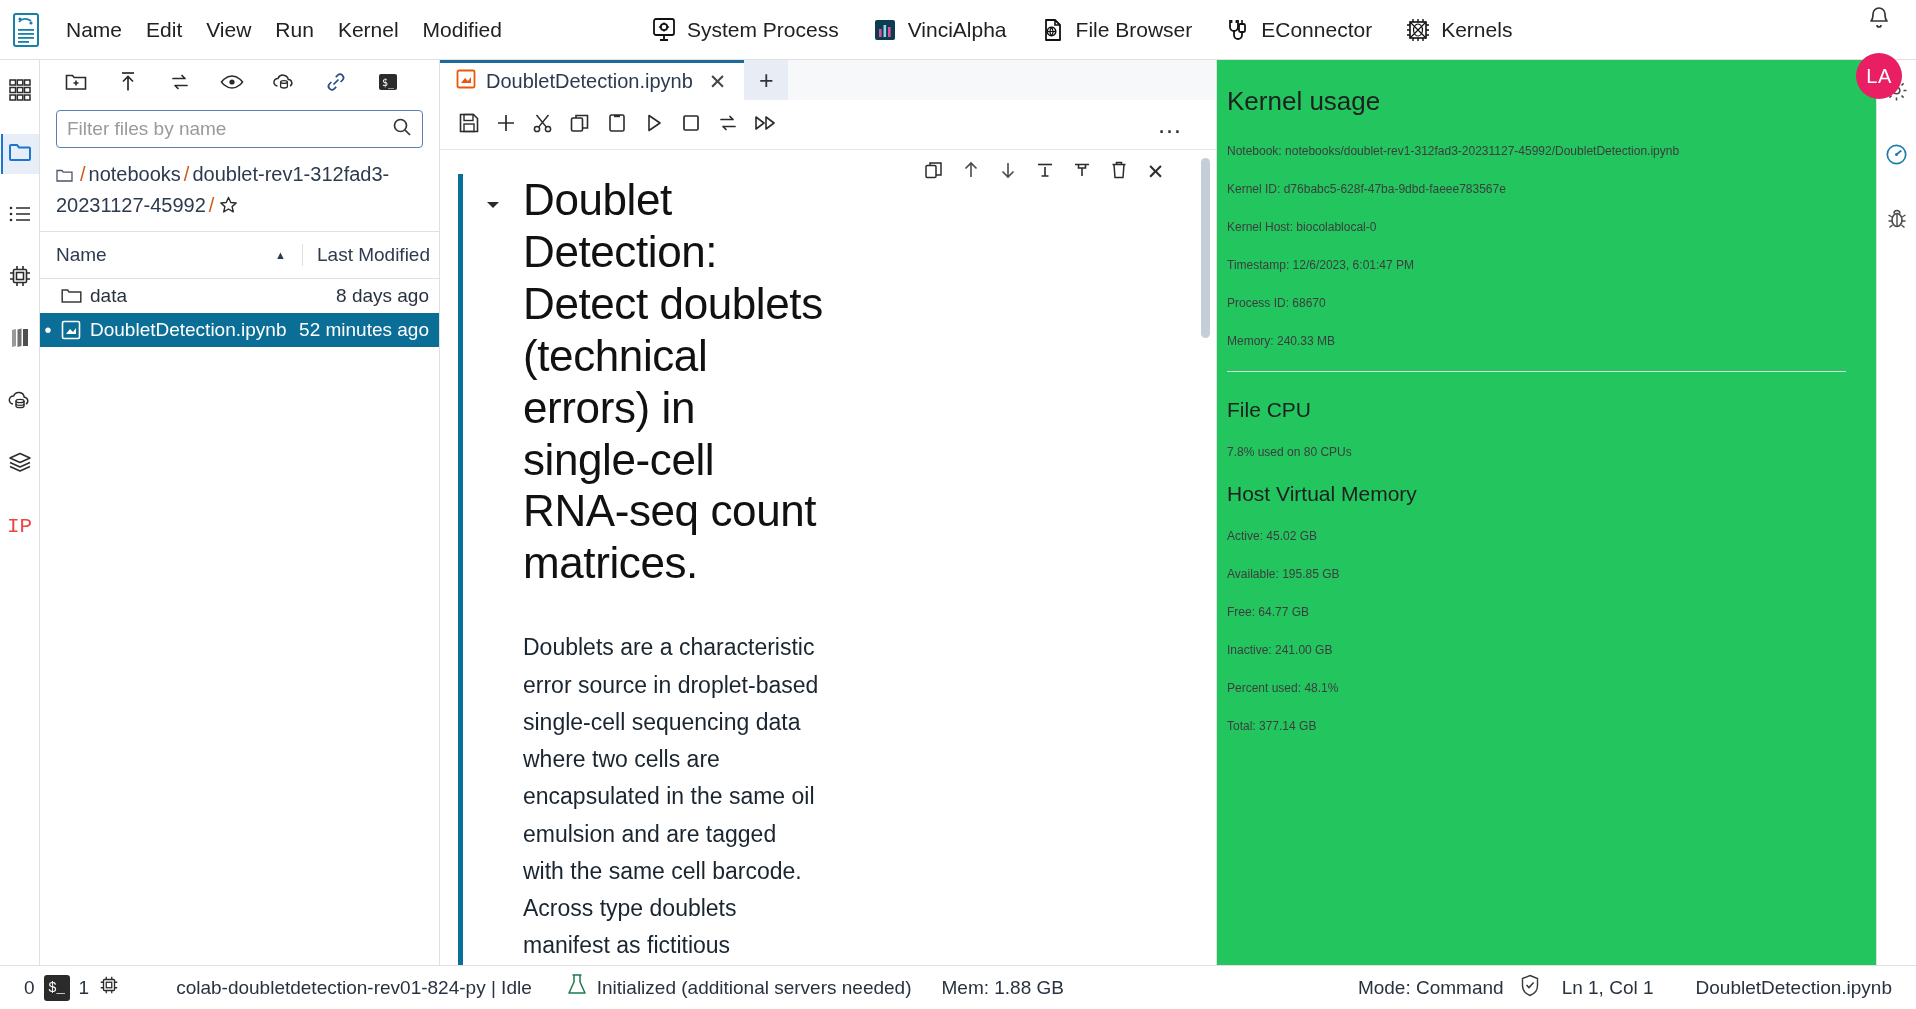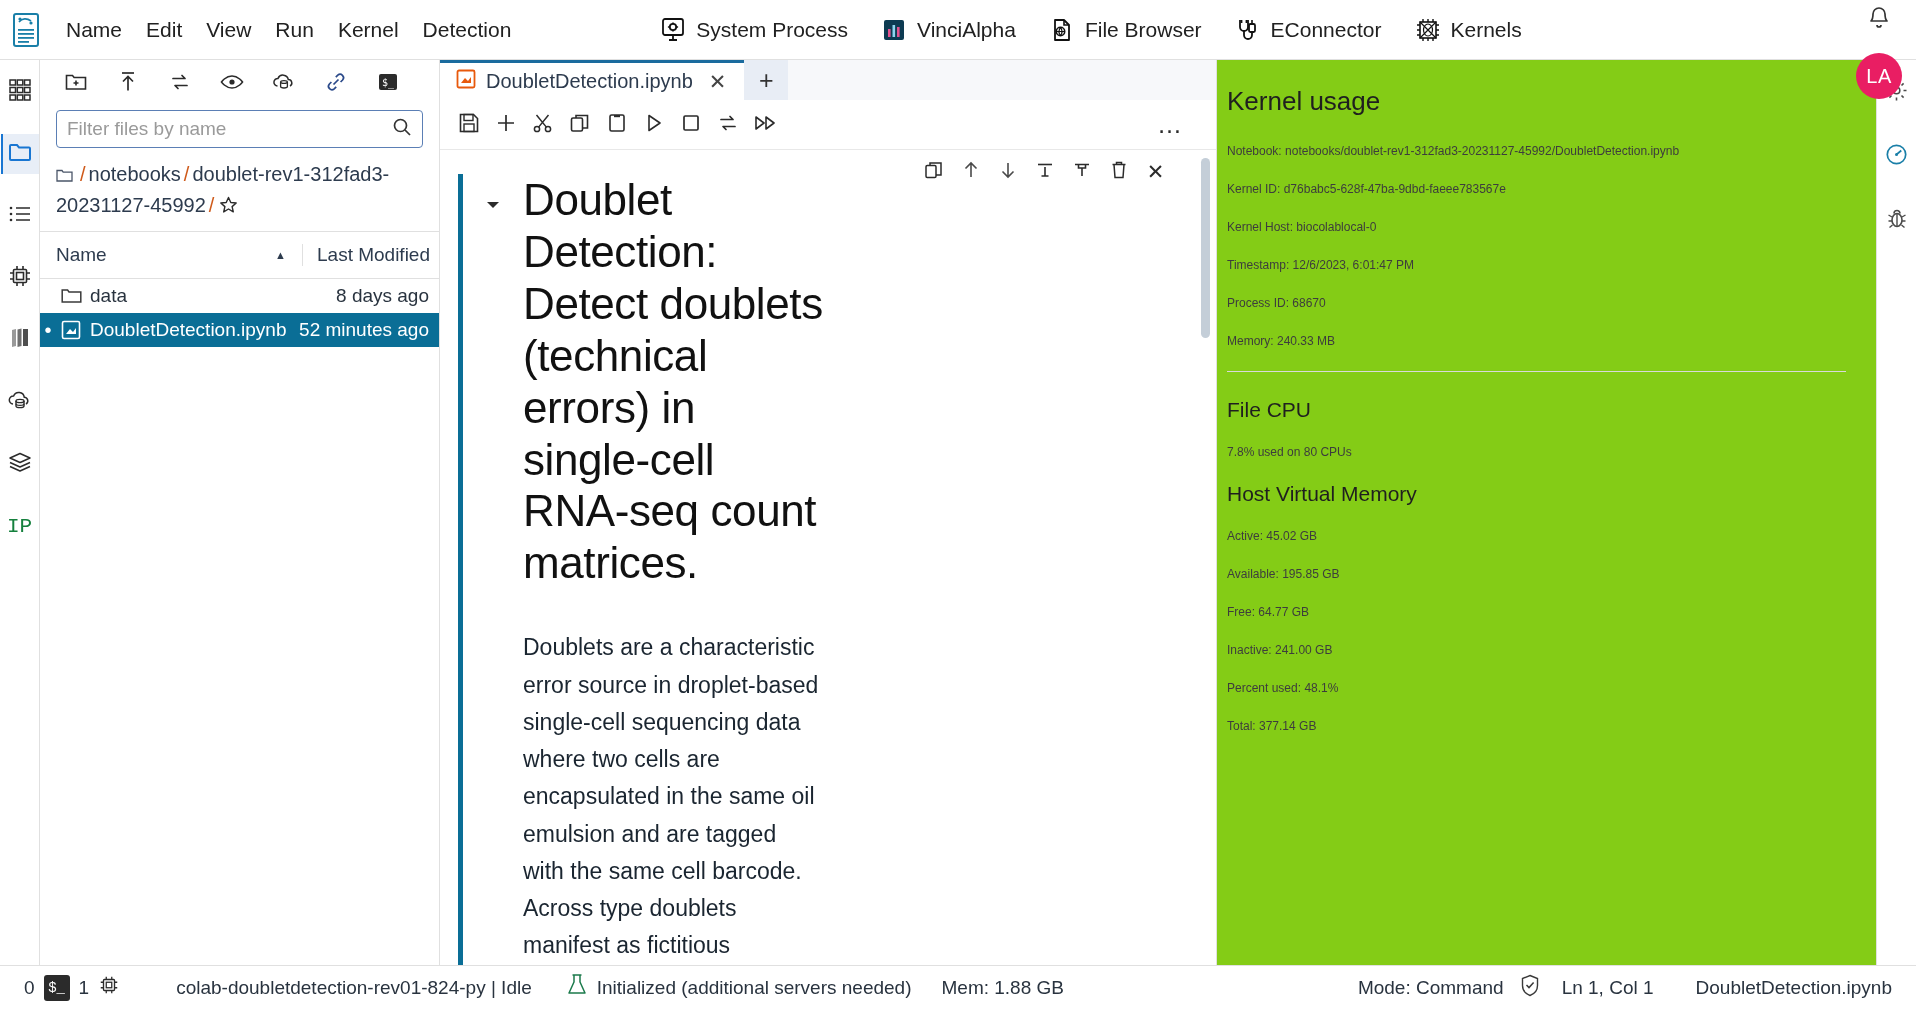--- a/index.html
+++ b/index.html
@@ -167,21 +167,21 @@
   .md-p {
     font-size: 23px; line-height: 1.62; color: #1a2530; word-wrap: break-word;
   }
   .nb-vscroll {
     position: absolute; right: 6px; top: 8px; width: 9px; height: 180px;
     background: #c4ced8; border-radius: 5px;
   }
 
   
   .kpanel {
-    width: 660px; flex: 0 0 660px; background: #84cc16;
+    width: 660px; flex: 0 0 660px; background: #22c55e;
     border-left: 1px solid #e0e0e0;
     padding: 26px 30px 0 10px; overflow: hidden;
   }
   .k-title { font-size: 26px; color: #1f1f1f; margin-bottom: 26px; font-weight: 400; }
   .k-line { font-size: 12px; color: #3d3d3d; line-height: 1.42; margin-bottom: 21px; word-break: break-word; }
   .k-hr { border: 0; border-top: 1px solid #d9d9d9; margin: 8px 0 26px 0; }
   .k-sub { font-size: 21px; color: #1f1f1f; margin-bottom: 22px; }
 
   
   .rrail {
@@ -227,21 +227,21 @@
         <rect x="5" y="28" width="11" height="1.8" fill="#1a7fa8"></rect>
       </svg>
     </div>
 
     <div class="menu-items">
       <div class="menu-item">Name</div>
       <div class="menu-item">Edit</div>
       <div class="menu-item">View</div>
       <div class="menu-item">Run</div>
       <div class="menu-item">Kernel</div>
-      <div class="menu-item">Detection</div>
+      <div class="menu-item">Modified</div>
     </div>
 
     <div class="top-shortcuts">
       <div class="shortcut">
         <span class="ic">
           <svg width="24" height="26" viewBox="0 0 24 26">
             <rect x="2" y="2" width="20" height="16" rx="2" fill="none" stroke="#111" stroke-width="1.8"></rect>
             <circle cx="12" cy="10" r="3.2" fill="none" stroke="#111" stroke-width="1.8"></circle>
             <path d="M12 5.5v1.4M12 13.1v1.4M8.3 10H6.9M17.1 10h-1.4" stroke="#111" stroke-width="1.6"></path>
             <path d="M12 18v4M8 23h8" stroke="#111" stroke-width="1.8"></path>
@@ -399,21 +399,21 @@
       <div class="rail-btn">
         <span>
           <svg width="24" height="22" viewBox="0 0 24 22">
             <path d="M12 2.5L22 7l-10 4.5L2 7z" fill="none" stroke="#2b2b2b" stroke-width="1.5" stroke-linejoin="round"></path>
             <path d="M2 11.5L12 16l10-4.5" fill="none" stroke="#2b2b2b" stroke-width="1.5" stroke-linejoin="round"></path>
             <path d="M2 15.5L12 20l10-4.5" fill="none" stroke="#2b2b2b" stroke-width="1.5" stroke-linejoin="round"></path>
           </svg>
         </span>
       </div>
       <div class="rail-btn">
-        <span style="font-family:'Liberation Mono',monospace;font-size:21px;color:#15803d;">IP</span>
+        <span style="font-family:'Liberation Mono',monospace;font-size:21px;color:#ef4444;">IP</span>
       </div>
     </div>
 
     <div class="filepanel">
       <div class="fp-toolbar">
         <div class="fp-tool">
           <span>
             <svg width="22" height="20" viewBox="0 0 22 20">
               <path d="M1.5 3.5h6l1.6 2h11.4V17H1.5z" fill="none" stroke="#2b2b2b" stroke-width="1.6"></path>
               <path d="M11 8.5v5M8.5 11h5" stroke="#2b2b2b" stroke-width="1.6"></path>

